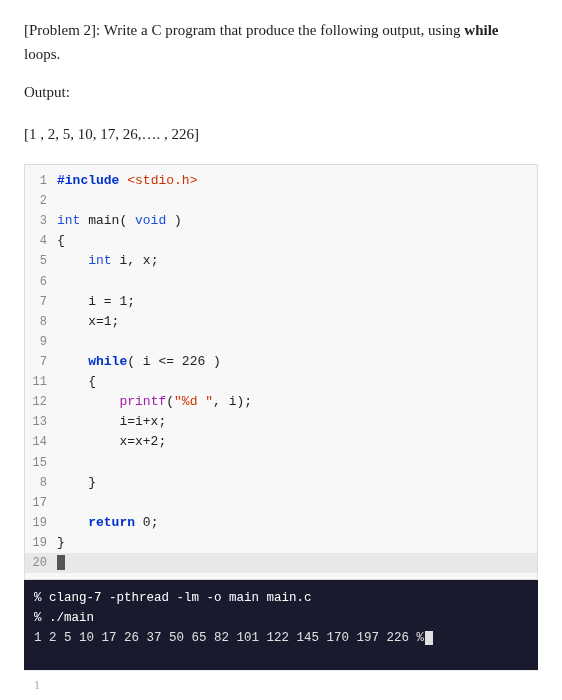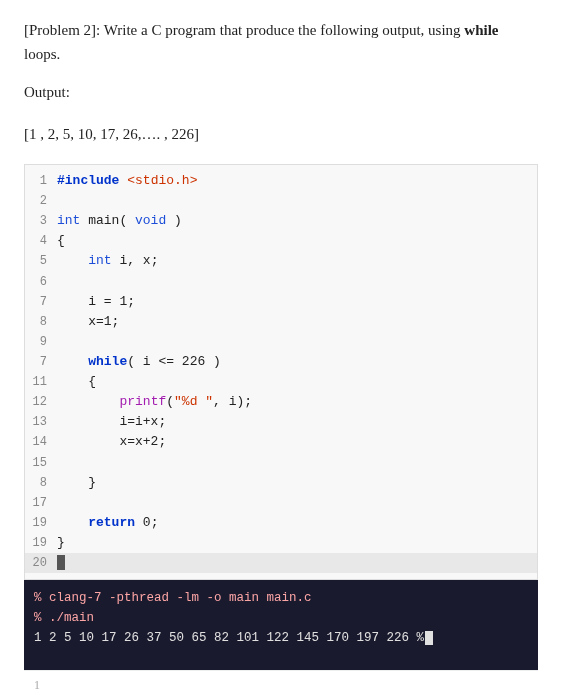--- a/index.html
+++ b/index.html
@@ -68,21 +68,21 @@
     .str { color: #cc3300; }
     .terminal {
       background: #1a1a2e;
       color: #e0e0e0;
       font-family: 'Courier New', Courier, monospace;
       font-size: 12.5px;
       padding: 8px 10px 10px 10px;
       line-height: 1.6;
       min-height: 90px;
     }
-    .terminal .prompt { color: #fca5a5; }
+    .terminal .prompt { color: #ffffff; }
     .terminal .output-line { color: #e0e0e0; }
     .cursor-block {
       display: inline-block;
       width: 8px;
       height: 14px;
       background: #e0e0e0;
       vertical-align: middle;
       margin-left: 1px;
     }
     .bottom-area {

